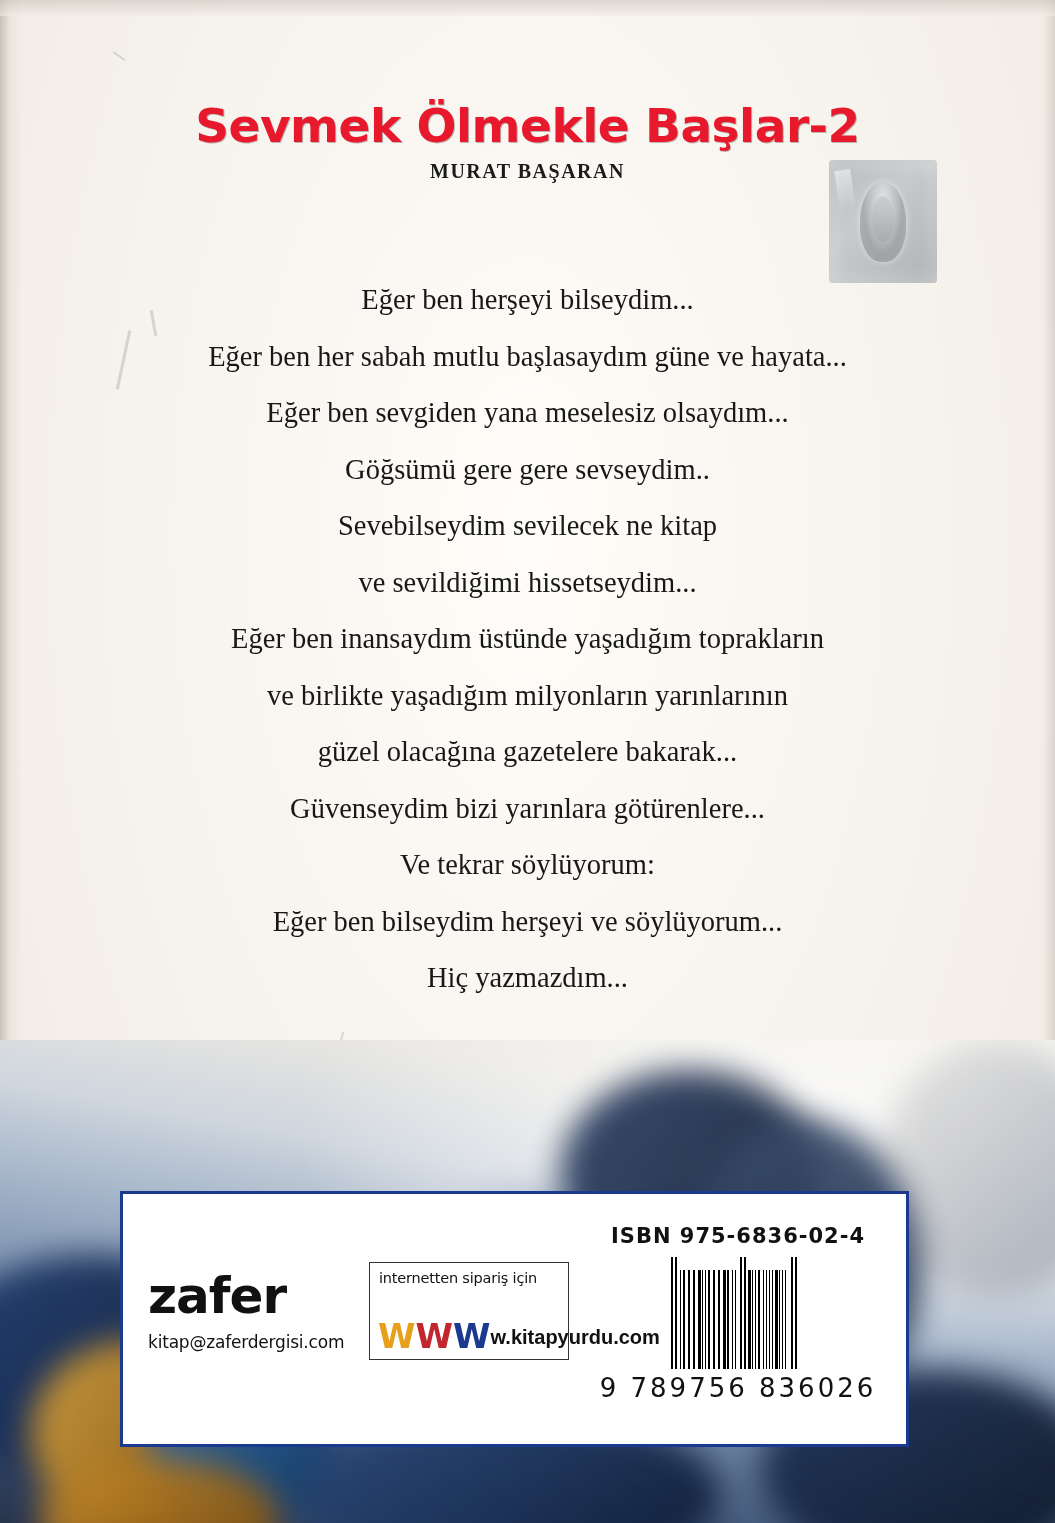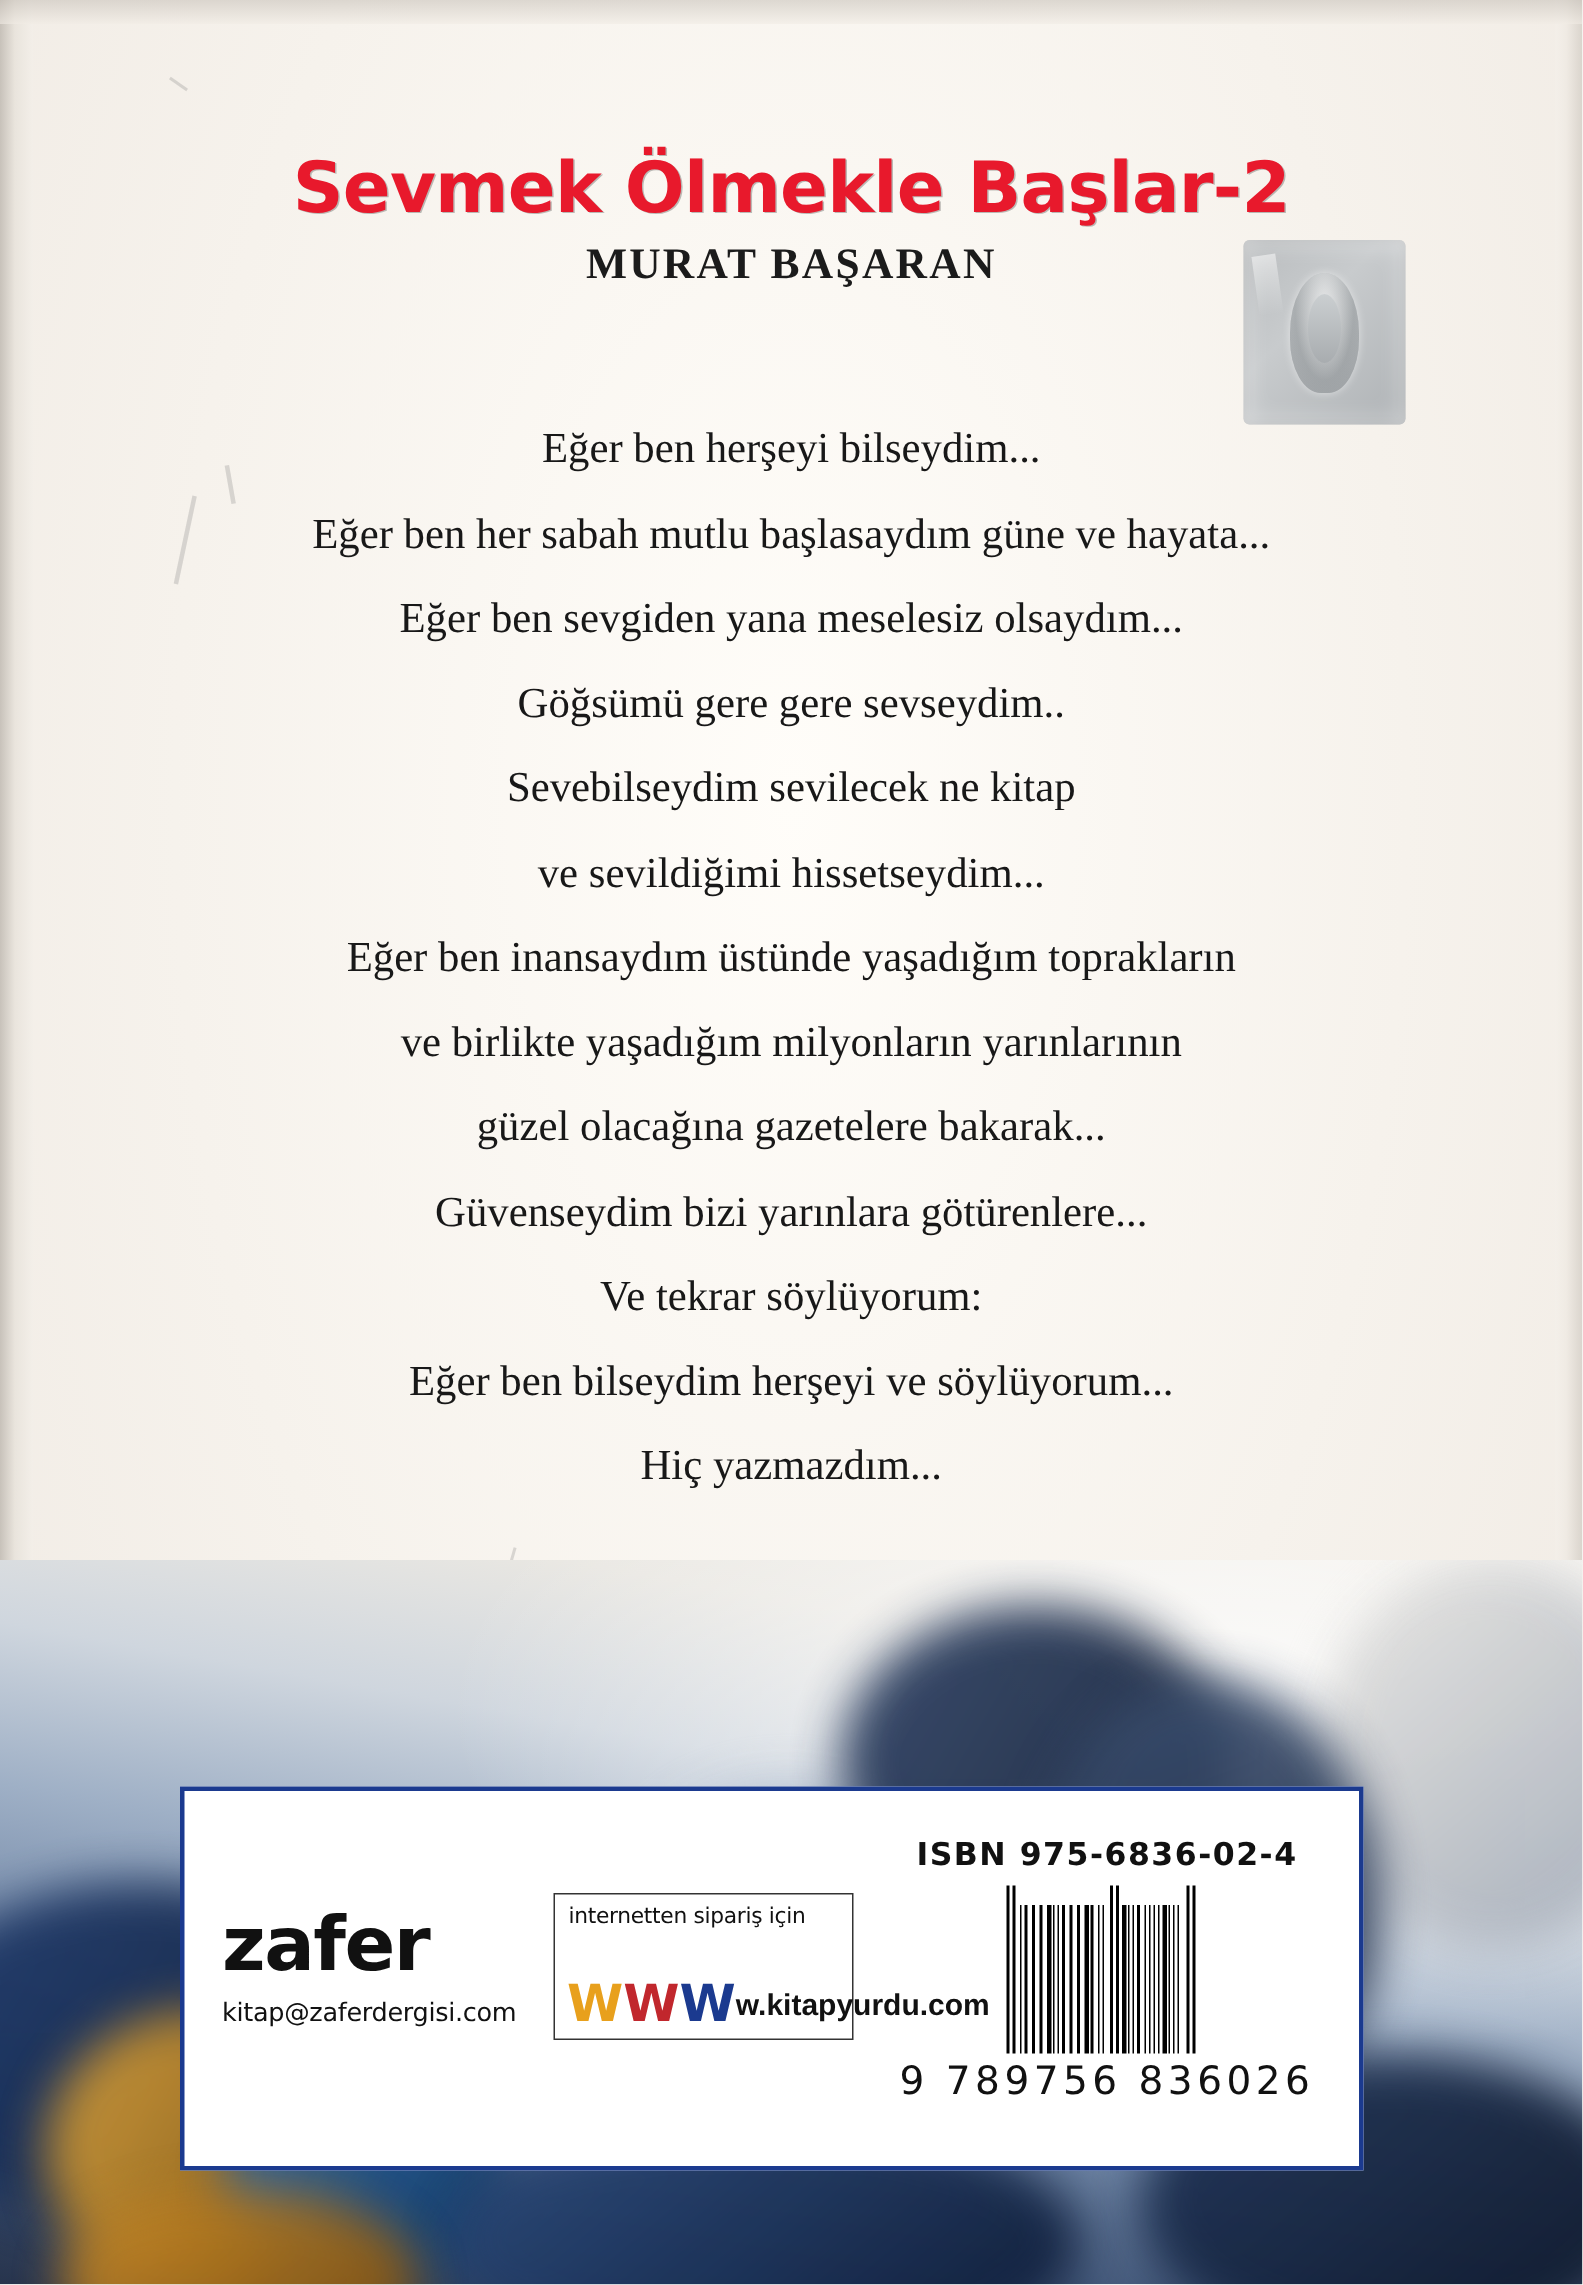--- a/index.html
+++ b/index.html
@@ -64,21 +64,21 @@
     margin-top: 12px;
   }
   .author {
     position: absolute;
     top: 160px;
     left: 0;
     width: 1055px;
     text-align: center;
     font-family: "Liberation Serif", serif;
     font-weight: bold;
-    font-size: 29px;
+    font-size: 20px;
     letter-spacing: 1.5px;
     color: #1b1b1b;
   }
 
   
   .stamp {
     position: absolute;
     left: 829px;
     top: 160px;
     width: 108px;

